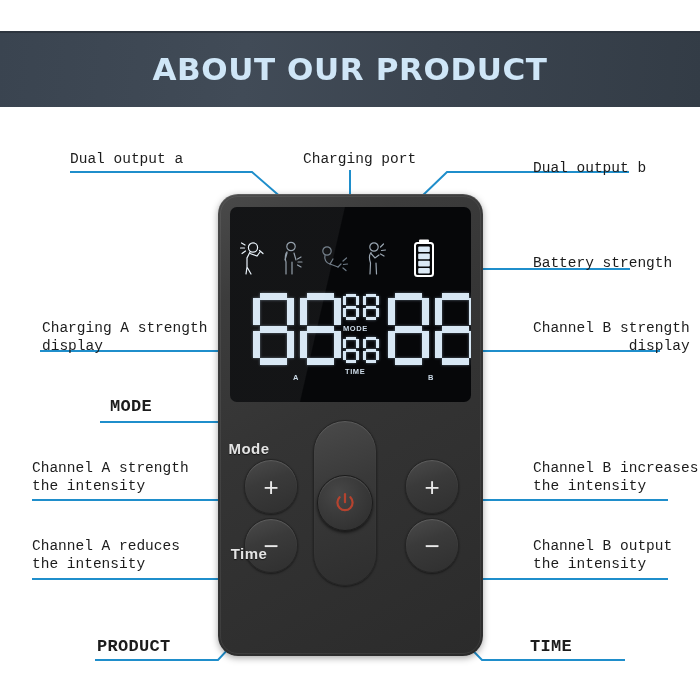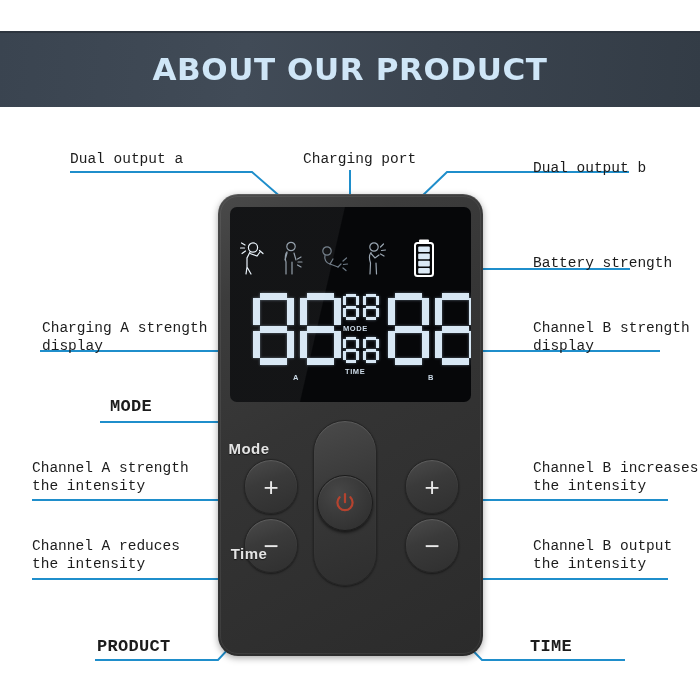--- a/index.html
+++ b/index.html
@@ -146,21 +146,21 @@
       <path d="M625,660 L482,660 L365,540"></path>
     </g>
   </svg>
 
   <div class="callout" style="left:70px;top:151px;">Dual output a</div>
   <div class="callout" style="left:303px;top:151px;">Charging port</div>
   <div class="callout" style="left:533px;top:160px;">Dual output b</div>
   <div class="callout" style="left:533px;top:255px;">Battery strength</div>
   <div class="callout" style="left:42px;top:320px;">Charging A strength
 display</div>
-  <div class="callout" style="left:533px;top:320px;">Channel B strength
+  <div class="callout" style="left:533px;top:320px;text-align:right;">Channel B strength
 display</div>
   <div class="callout bold" style="left:110px;top:398px;">MODE</div>
   <div class="callout" style="left:32px;top:460px;">Channel A strength
 the intensity</div>
   <div class="callout" style="left:533px;top:460px;">Channel B increases
 the intensity</div>
   <div class="callout" style="left:32px;top:538px;">Channel A reduces
 the intensity</div>
   <div class="callout" style="left:533px;top:538px;">Channel B output
 the intensity</div>

